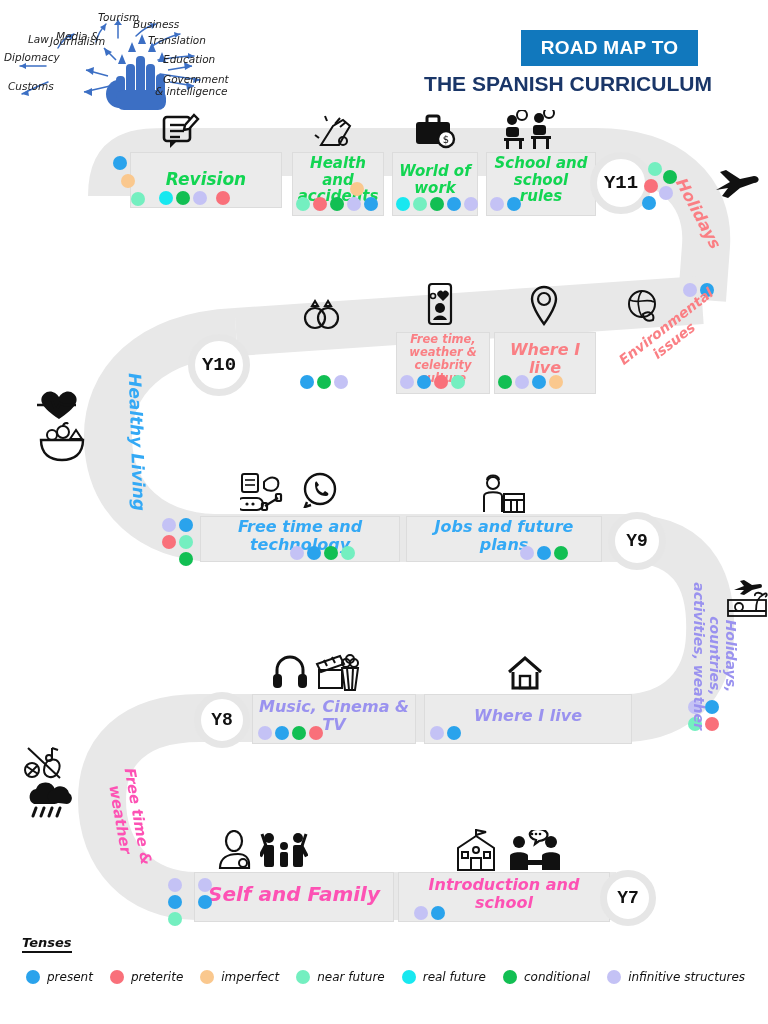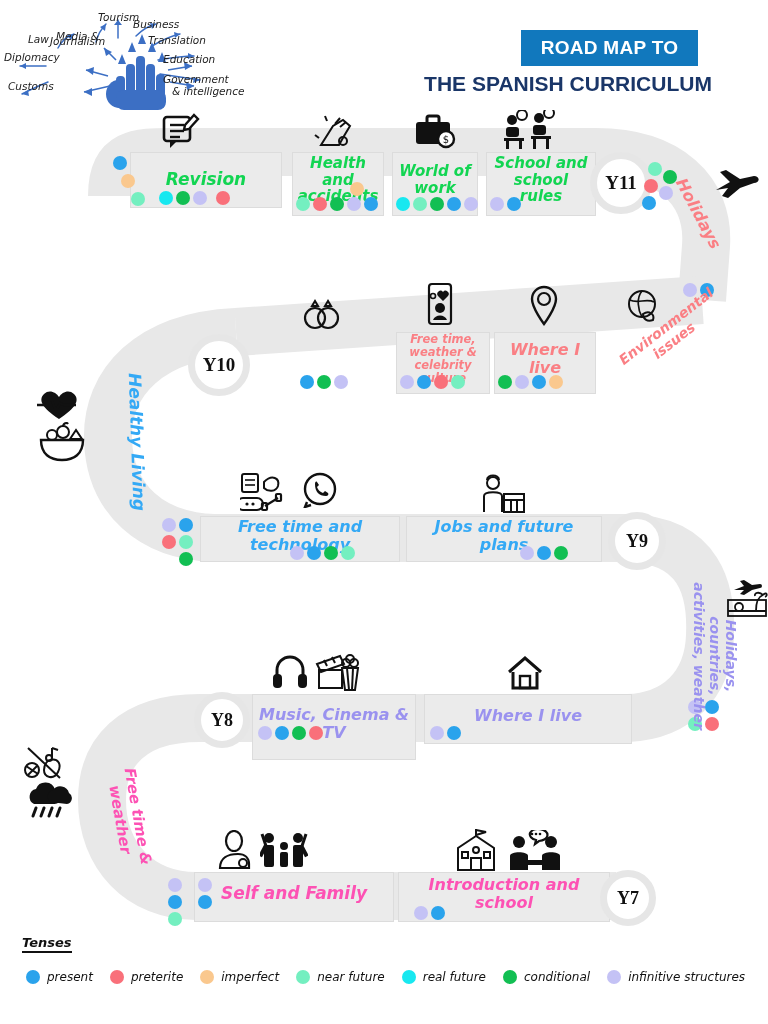--- a/index.html
+++ b/index.html
@@ -40,21 +40,21 @@
     text-align:center; font-family:"DejaVu Sans", sans-serif; font-style:italic;
     font-weight:bold; line-height:1.12; padding:0 4px;
   }
   .dots { position:absolute; display:flex; gap:3px; }
   .dot { width:14px; height:14px; border-radius:50%; }
 
   
   .ybadge {
     position:absolute; border-radius:50%; background:#fff; border:7px solid #e6e6e6;
     display:flex; align-items:center; justify-content:center;
-    font-family:Liberation Serif, serif; font-weight:bold; color:#111;
+    font-family:Liberation Mono, monospace; font-weight:bold; color:#111;
   }
 
   
   .curve-label {
     position:absolute; font-family:"DejaVu Sans", sans-serif; font-style:italic;
     font-weight:bold; white-space:nowrap; transform-origin:center center;
   }
 
   
   .icon { position:absolute; display:block; }
@@ -168,21 +168,21 @@
   <div class="fan-label" style="left:28px; top:33px;">Law</div>
   <div class="fan-label" style="left:56px; top:30px;">Media &amp;</div>
   <div class="fan-label" style="left:50px; top:35px;">Journalism</div>
   <div class="fan-label" style="left:98px; top:11px;">Tourism</div>
   <div class="fan-label" style="left:133px; top:18px;">Business</div>
   <div class="fan-label" style="left:148px; top:34px;">Translation</div>
   <div class="fan-label" style="left:163px; top:53px;">Education</div>
   <div class="fan-label" style="left:4px;  top:51px;">Diplomacy</div>
   <div class="fan-label" style="left:8px;  top:80px;">Customs</div>
   <div class="fan-label" style="left:163px; top:73px;">Government</div>
-  <div class="fan-label" style="left:172px; top:85px;">&amp; intelligence</div>
+  <div class="fan-label" style="left:155px; top:85px;">&amp; intelligence</div>
 
   <svg class="icon" style="left:161px; top:112px; width:40px; height:38px;" viewBox="0 0 40 38">
     <rect x="3" y="5" width="26" height="24" rx="3" fill="none" stroke="#111" stroke-width="2.6"></rect>
     <path d="M9,30 l0,6 l6,-6 Z" fill="#111"></path>
     <line x1="9" y1="13" x2="23" y2="13" stroke="#111" stroke-width="2.4"></line>
     <line x1="9" y1="19" x2="23" y2="19" stroke="#111" stroke-width="2.4"></line>
     <line x1="9" y1="25" x2="19" y2="25" stroke="#111" stroke-width="2.4"></line>
     <path d="M24,13 L33,3 l4,4 l-9,10 l-5,1 Z" fill="#fff" stroke="#111" stroke-width="2.4"></path>
   </svg>
   <svg class="icon" style="left:313px; top:112px; width:44px; height:38px;" viewBox="0 0 44 38">
@@ -461,21 +461,21 @@
   <svg class="icon" style="left:506px; top:654px; width:38px; height:38px;" viewBox="0 0 38 38">
     <path d="M3,18 L19,4 L35,18" fill="none" stroke="#111" stroke-width="3"></path>
     <path d="M7,18 L7,34 L31,34 L31,18" fill="none" stroke="#111" stroke-width="3"></path>
     <rect x="14" y="22" width="10" height="12" fill="none" stroke="#111" stroke-width="2.4"></rect>
   </svg>
 
   <div class="ybadge" style="left:194px; top:692px; width:56px; height:56px; font-size:18px;">
     <span>Y8</span>
   </div>
 
-  <div class="tbox" style="left:252px; top:694px; width:164px; height:66px;">
+  <div class="tbox" style="left:252px; top:694px; width:164px; height:50px;">
     <div class="ttl" style="font-size:16px; color:#9a92ef; margin-top:-7px;">Music, Cinema &amp; TV</div>
   </div>
   <div class="dots" style="left:258px; top:726px;">
     <span class="dot" style="background:#c4c2f5;"></span>
     <span class="dot" style="background:#2aa3ec;"></span>
     <span class="dot" style="background:#12bf53;"></span>
     <span class="dot" style="background:#f9707a;"></span>
   </div>
 
   <div class="tbox" style="left:424px; top:694px; width:208px; height:50px;">
@@ -559,21 +559,21 @@
       <path d="M22,3 a9,6 0 1 1 9,8 l-4,3 l1,-4 a9,6 0 0 1 -6,-7 Z" fill="#fff"></path>
     </g>
     <g fill="#111">
         <circle cx="24" cy="4" r="1.3"></circle>
         <circle cx="28" cy="4" r="1.3"></circle>
         <circle cx="32" cy="4" r="1.3"></circle>
       </g>
   </svg>
 
   <div class="tbox" style="left:194px; top:872px; width:200px; height:50px;">
-    <div class="ttl" style="font-size:17px; color:#fd52b4; margin-top:-6px;">Self and Family</div>
+    <div class="ttl" style="font-size:20px; color:#fd52b4; margin-top:-6px;">Self and Family</div>
   </div>
   <div class="dots" style="left:198px; top:878px; flex-direction:column; gap:3px;">
     <span class="dot" style="background:#c4c2f5;"></span>
     <span class="dot" style="background:#2aa3ec;"></span>
   </div>
 
   <div class="tbox" style="left:398px; top:872px; width:212px; height:50px;">
     <div class="ttl" style="font-size:16px; color:#fd52b4; margin-top:-6px;">Introduction and school</div>
   </div>
   <div class="dots" style="left:414px; top:906px;">

